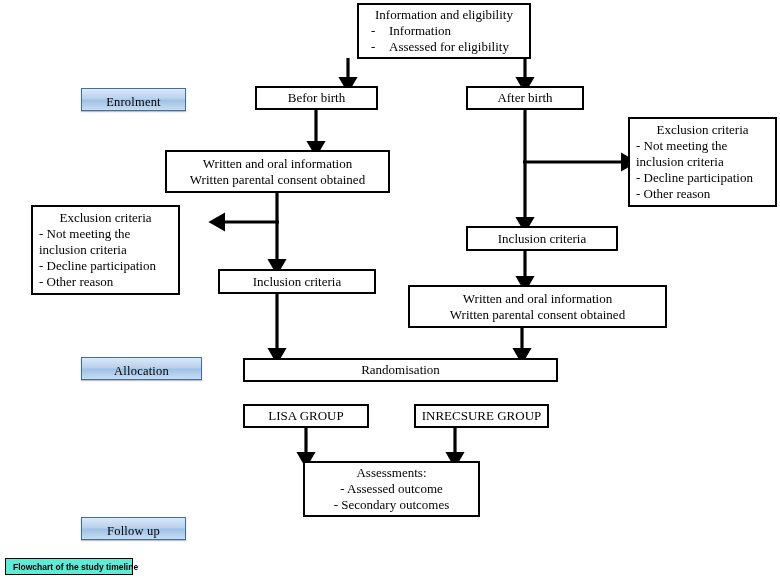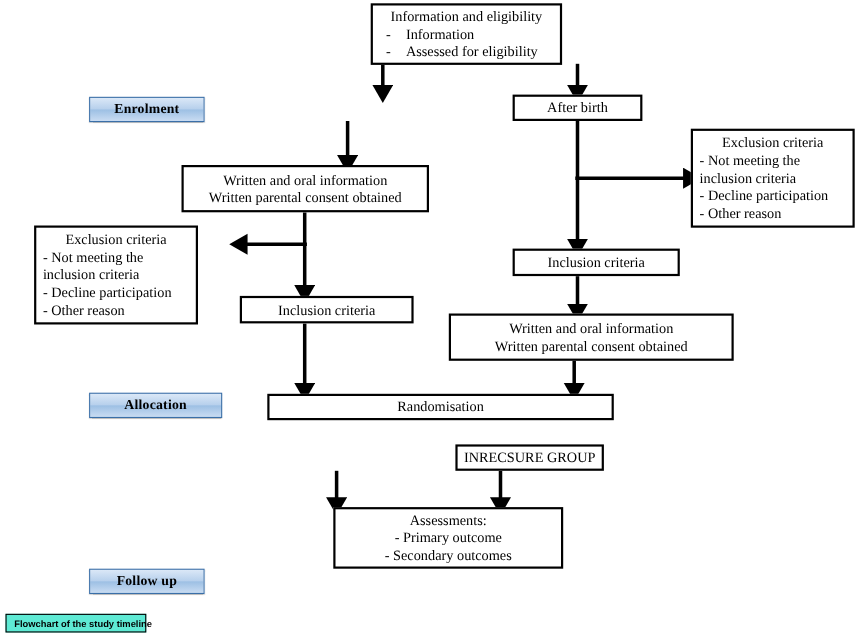--- a/index.html
+++ b/index.html
@@ -53,24 +53,24 @@
     text-align: left;
     white-space: nowrap;
   }
 
   
   .stage {
     position: absolute;
     box-sizing: border-box;
     border: 1px solid #3a6fa8;
     background: linear-gradient(to bottom, #dbe8f7 0%, #b7d0ec 48%, #9dc0e4 52%, #c9dcf2 100%);
-    font-weight: bold;
+    font-weight: normal;
     font-size: 12.5px;
     display: flex;
-    align-items: center;
+    align-items: flex-end;
     justify-content: center;
     letter-spacing: .2px;
     box-shadow: 0 1px 1px rgba(0,0,0,.25);
     z-index: 4;
   }
 
   
   .caption {
     position: absolute;
     box-sizing: border-box;
@@ -125,32 +125,35 @@
   <div class="stage" style="left:81px; top:88px; width:105px; height:23px;">
     <span>Enrolment</span>
   </div>
   <div class="stage" style="left:81px; top:357px; width:121px; height:23px;">
     <span>Allocation</span>
   </div>
   <div class="stage" style="left:81px; top:470px; width:105px; height:23px;margin-top:47px;">
     <span>Follow up</span>
   </div>
 
-  <div class="box" style="left:337px; top:3px; width:174px; height:56px; padding:3px 4px 3px 4px;">
+  <div class="box" style="left:357px; top:3px; width:174px; height:56px; padding:3px 4px 3px 4px;">
     <span class="ln" style="text-align:center;">Information and eligibility</span>
     <span class="toprow">
       <span class="hang">-</span>
       <span>Information</span>
     </span>
     <span class="toprow">
       <span class="hang">-</span>
       <span>Assessed for eligibility</span>
     </span>
   </div>
 
+  <div class="box center pad" style="left:255px; top:86px; width:123px; height:24px;">
+    <span class="ln">Befor birth</span>
+  </div>
   <div class="box center pad" style="left:466px; top:86px; width:118px; height:24px;">
     <span class="ln">After birth</span>
   </div>
 
   <div class="box center pad" style="left:165px; top:150px; width:225px; height:43px;">
     <span class="ln">Written and oral information</span>
     <span class="ln">Written parental consent obtained</span>
   </div>
 
   <div class="box pad" style="left:628px; top:117px; width:149px; height:90px; align-items:stretch;">
@@ -179,27 +182,30 @@
 
   <div class="box center pad" style="left:408px; top:285px; width:259px; height:43px;">
     <span class="ln">Written and oral information</span>
     <span class="ln">Written parental consent obtained</span>
   </div>
 
   <div class="box center pad" style="left:243px; top:358px; width:315px; height:24px;">
     <span class="ln">Randomisation</span>
   </div>
 
+  <div class="box center pad" style="left:243px; top:404px; width:126px; height:24px;">
+    <span class="ln">LISA GROUP</span>
+  </div>
   <div class="box center pad" style="left:414px; top:404px; width:135px; height:24px;">
     <span class="ln">INRECSURE GROUP</span>
   </div>
 
-  <div class="box center pad" style="left:303px; top:461px; width:209px; height:56px;">
+  <div class="box center pad" style="left:303px; top:461px; width:177px; height:56px;">
     <span class="ln">Assessments:</span>
-    <span class="ln">- Primary outcome</span>
+    <span class="ln">- Assessed outcome</span>
     <span class="ln">- Secondary outcomes</span>
   </div>
 
   <div class="caption" style="left:5px; top:558px; width:128px; height:17px;">
     <span>Flowchart of the study timeline</span>
   </div>
 
 </div>
 
 </body></html>

